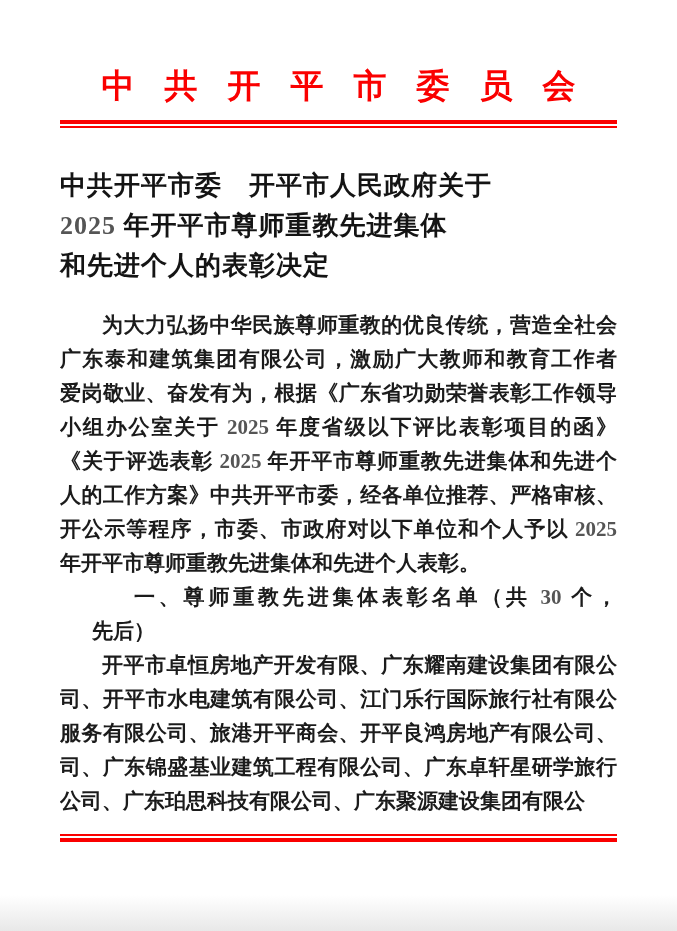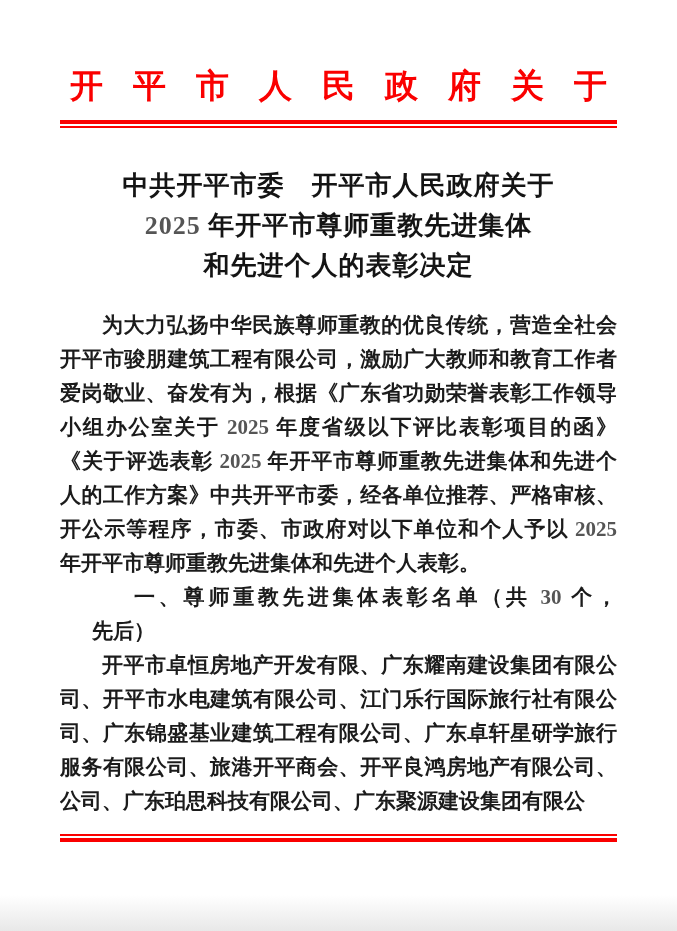--- a/index.html
+++ b/index.html
@@ -45,21 +45,20 @@
   .sep-top{margin-top:12px;}
   .sep .bar{width:100%;}
   .bar.thick{height:4px;background:var(--red);}
   .bar.thin{height:2px;background:var(--red);}
   .sep-top .bar.thick{margin-bottom:2px;}
   .sep-bottom{margin-top:16px;}
   .sep-bottom .bar.thin{margin-bottom:2px;}
   
   .doc-title{
     margin-top:38px;
-    text-align:center;
     font-weight:700;
     color:#141414;
   }
   .title-line{
     font-size:26px;
     line-height:40px;
     letter-spacing:1px;
     white-space:nowrap;
   }
   
@@ -94,49 +93,49 @@
     pointer-events:none;
   }
 </style>
 </head>
 <body>
 
 <div class="page">
   <div class="page-inner">
 
     <div class="letterhead">
-      <span class="letterhead-text">开平市人民政府关于</span>
+      <span class="letterhead-text">中共开平市委员会</span>
     </div>
 
     <div class="sep sep-top">
       <div class="bar thick"></div>
       <div class="bar thin"></div>
     </div>
 
     <div class="doc-title">
       <div class="title-line numify">中共开平市委　开平市人民政府关于</div>
       <div class="title-line numify"><span class="num">2025</span> 年开平市尊师重教先进集体</div>
       <div class="title-line numify">和先进个人的表彰决定</div>
     </div>
 
     <div class="doc-body" id="doc-body">
         <div class="line numify ind">为大力弘扬中华民族尊师重教的优良传统，营造全社会</div>
-        <div class="line numify">开平市骏朋建筑工程有限公司，激励广大教师和教育工作者</div>
+        <div class="line numify">广东泰和建筑集团有限公司，激励广大教师和教育工作者</div>
         <div class="line numify">爱岗敬业、奋发有为，根据《广东省功勋荣誉表彰工作领导</div>
         <div class="line numify">小组办公室关于 <span class="num">2025</span> 年度省级以下评比表彰项目的函》</div>
         <div class="line numify">《关于评选表彰 <span class="num">2025</span> 年开平市尊师重教先进集体和先进个</div>
         <div class="line numify">人的工作方案》中共开平市委，经各单位推荐、严格审核、公</div>
         <div class="line numify">开公示等程序，市委、市政府对以下单位和个人予以 <span class="num">2025</span></div>
         <div class="line numify end">年开平市尊师重教先进集体和先进个人表彰。</div>
         <div class="line numify ind hd">一、尊师重教先进集体表彰名单（共 <span class="num">30</span> 个，排名不分</div>
         <div class="line numify end hd">先后）</div>
         <div class="line numify ind">开平市卓恒房地产开发有限、广东耀南建设集团有限公</div>
         <div class="line numify">司、开平市水电建筑有限公司、江门乐行国际旅行社有限公</div>
+        <div class="line numify">服务有限公司、旅港开平商会、开平良鸿房地产有限公司、</div>
         <div class="line numify">司、广东锦盛基业建筑工程有限公司、广东卓轩星研学旅行</div>
-        <div class="line numify">服务有限公司、旅港开平商会、开平良鸿房地产有限公司、</div>
         <div class="line numify end">公司、广东珀思科技有限公司、广东聚源建设集团有限公</div>
       </div>
 
     <div class="sep sep-bottom">
       <div class="bar thin"></div>
       <div class="bar thick"></div>
     </div>
 
   </div>
 

